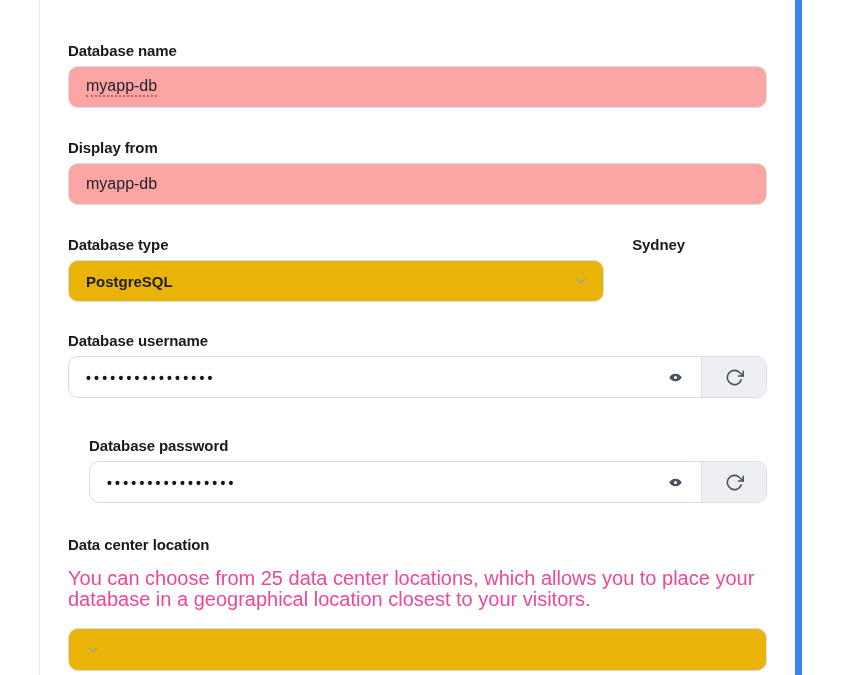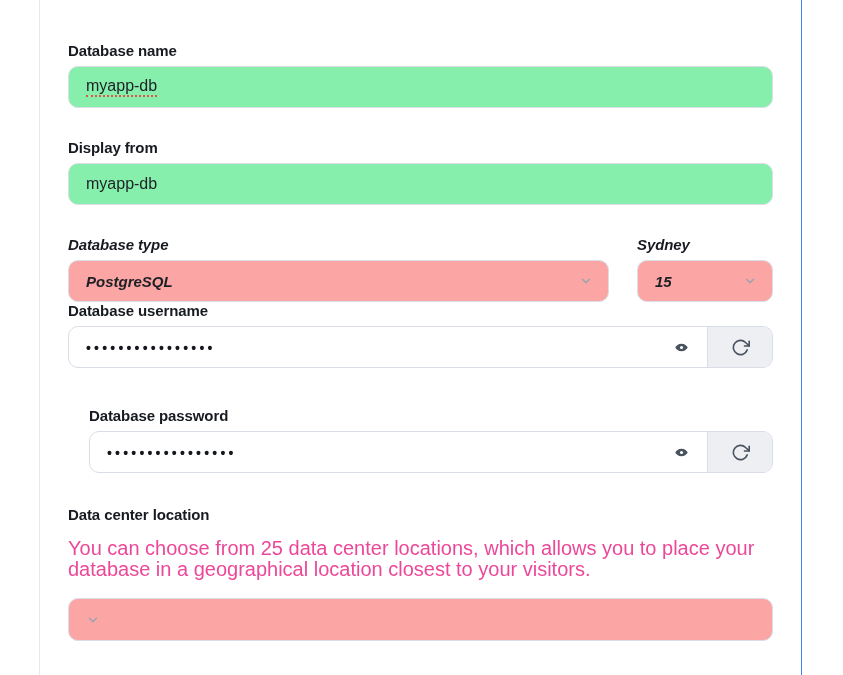--- a/index.html
+++ b/index.html
@@ -8,62 +8,62 @@
     width: 843px; height: 675px;
     background: #ffffff;
     font-family: "Liberation Sans", "DejaVu Sans", sans-serif;
     overflow: hidden;
   }
   .panel {
     margin-left: 39px;
     width: 763px;
     height: 675px;
     border-left: 1px solid #e5e8ee;
-    border-right: 1px solid #3b82f6;
+    border-right: 7px solid #3b82f6;
     padding: 42px 28px 0 28px;
   }
   .field-label {
     display: block;
     font-size: 15px;
     font-weight: 700;
     color: #171a20;
     letter-spacing: -0.1px;
     line-height: 18px;
     margin: 0 0 6px 0;
   }
   .textbox {
     height: 42px;
     width: 100%;
     border: 1px solid #d8dde6;
     border-radius: 10px;
-    background: #86efac;
+    background: #fca5a5;
     display: flex;
     align-items: center;
     padding: 0 17px;
     font-size: 16px;
     color: #1e2126;
     cursor: text;
   }
   .spellcheck-underline {
     border-bottom: 2px dotted #e0564a;
   }
   .field { margin-bottom: 31px; }
   .row {
     display: flex;
     gap: 28px;
-    font-style: italic;
+    margin-bottom: 30px;
   }
   .col-type { width: 541px; }
   .col-version { width: 136px; }
   .selectbox {
     height: 42px;
     width: 100%;
     border: 1px solid #d8dde6;
     border-radius: 10px;
-    background: #fca5a5;
+    background: #eab308;
     display: flex;
     align-items: center;
     justify-content: space-between;
     padding: 0 15px 0 17px;
     font-size: 15px;
     font-weight: 700;
     color: #1c1f24;
     cursor: pointer;
   }
   .pwfield { margin-bottom: 39px; }
@@ -146,26 +146,20 @@
       <label class="field-label">Database type</label>
       <div class="selectbox">
         <span>PostgreSQL</span>
         <svg width="14" height="14" viewBox="0 0 24 24" fill="none" stroke="#99a2b2" stroke-width="2.4" stroke-linecap="round" stroke-linejoin="round">
             <polyline points="6 9 12 15 18 9"></polyline>
           </svg>
       </div>
     </div>
     <div class="col-version">
       <label class="field-label">Sydney</label>
-      <div class="selectbox">
-        <span>15</span>
-        <svg width="14" height="14" viewBox="0 0 24 24" fill="none" stroke="#99a2b2" stroke-width="2.4" stroke-linecap="round" stroke-linejoin="round">
-            <polyline points="6 9 12 15 18 9"></polyline>
-          </svg>
-      </div>
     </div>
   </div>
 
   <div class="pwfield">
     <label class="field-label">Database username</label>
     <div class="input-group">
       <div class="pwbox">
         <span class="dots">••••••••••••••••</span>
         <button class="eye-btn">
           <svg width="15" height="15" viewBox="0 0 24 24" fill="#49525f">

